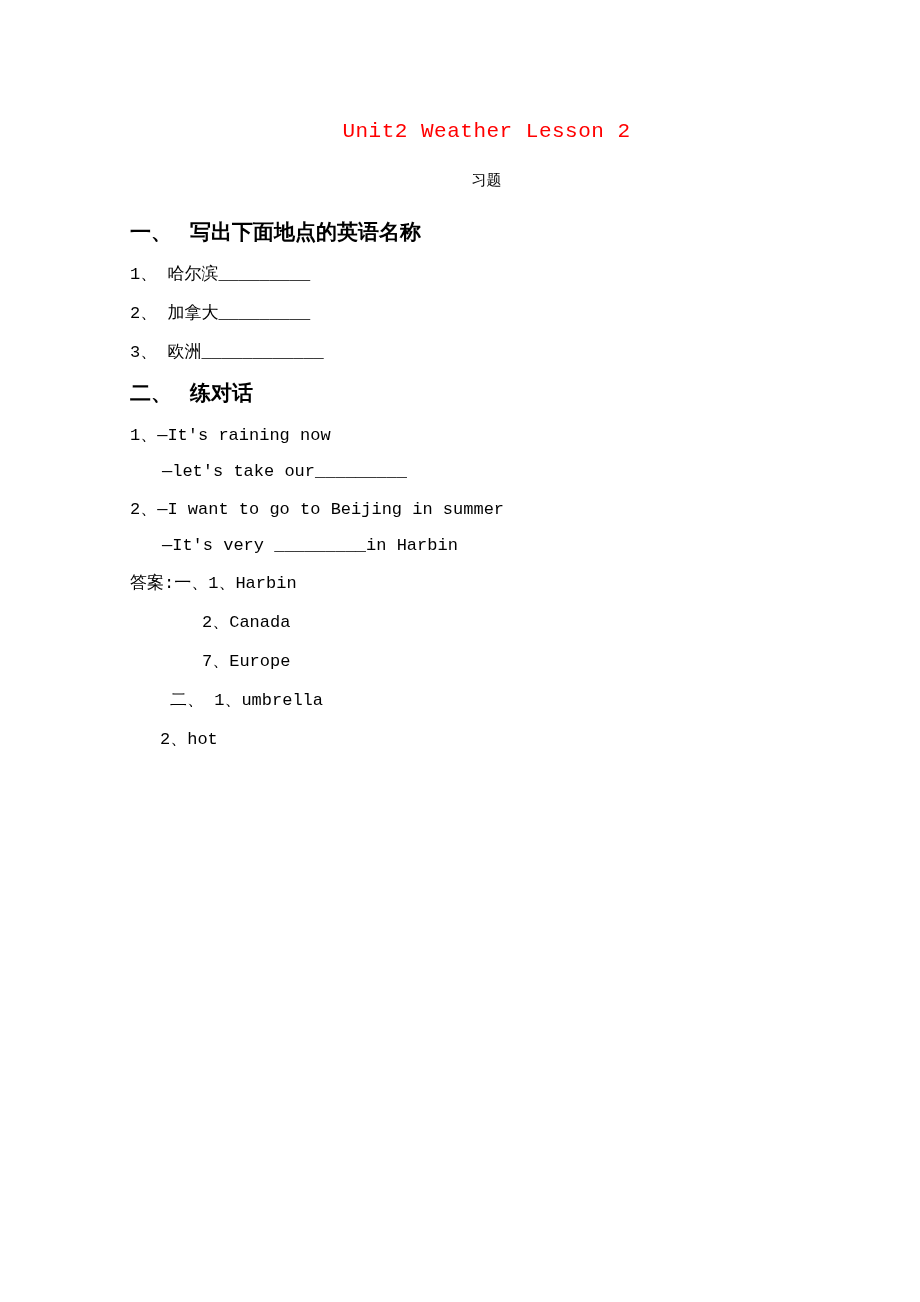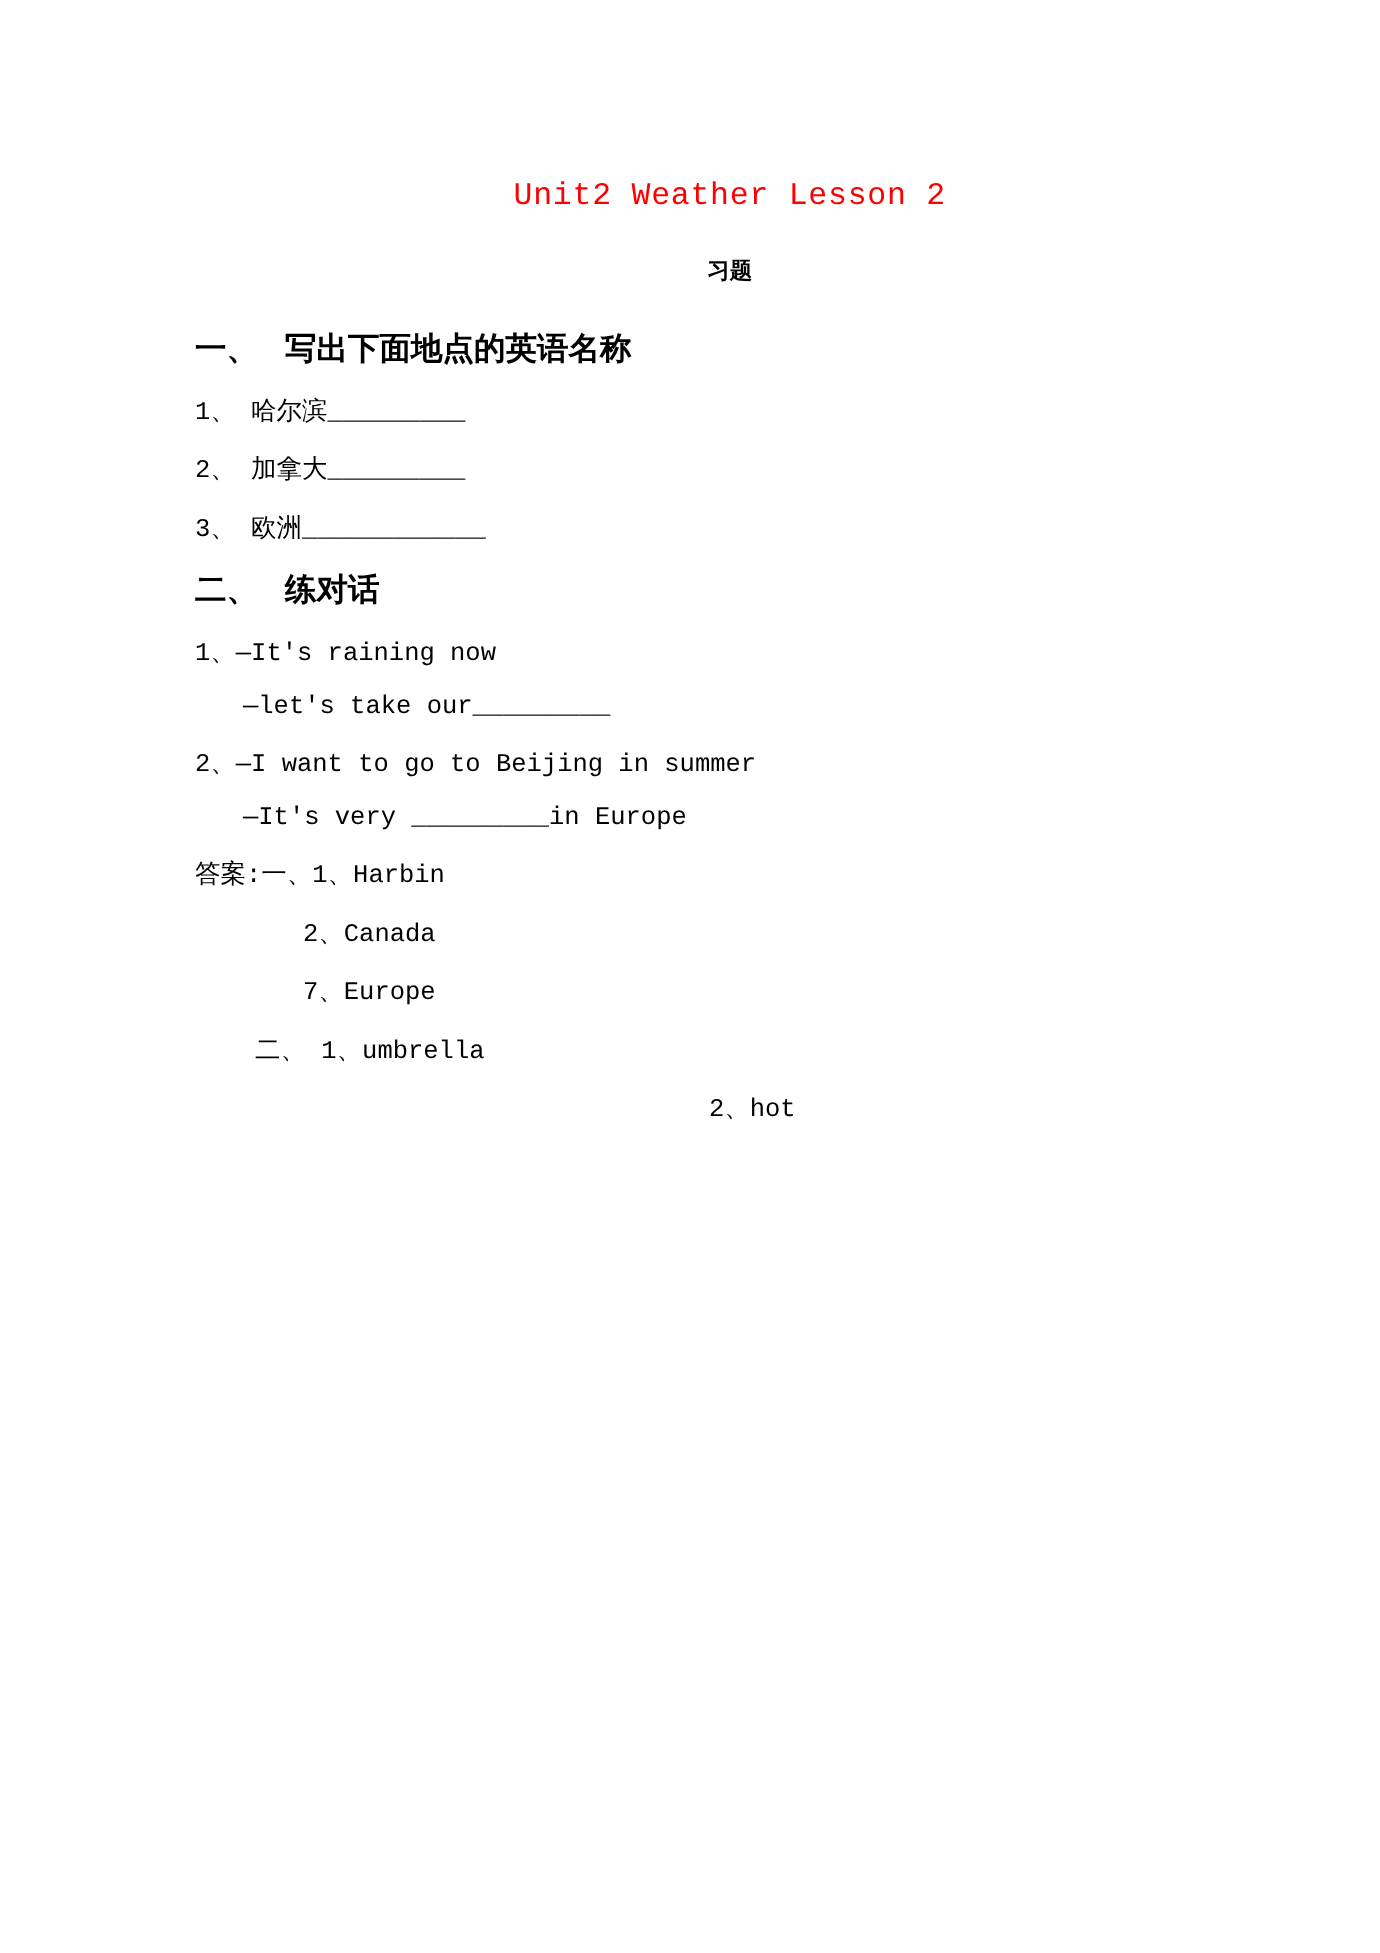--- a/index.html
+++ b/index.html
@@ -19,21 +19,21 @@
       color: #ff0000;
       font-size: 21px;
       font-family: "Courier New", monospace;
       font-weight: normal;
       margin-bottom: 28px;
       letter-spacing: 0.5px;
     }
     .subtitle {
       text-align: center;
       font-size: 15px;
-      font-weight: bold;
+      font-weight: normal;
       margin-bottom: 28px;
     }
     .section-header {
       font-size: 21px;
       font-weight: bold;
       margin-bottom: 16px;
     }
     .section-num {
       display: inline-block;
       width: 60px;
@@ -52,21 +52,20 @@
       font-family: "Courier New", "SimSun", monospace;
     }
     .answer-indent-1 {
       padding-left: 72px;
     }
     .answer-indent-2 {
       padding-left: 40px;
     }
     .answer-indent-3 {
       padding-left: 30px;
-      text-align: center;
     }
   </style>
 </head>
 <body>
 
 <div class="page">
   <div class="title">Unit2 Weather Lesson 2</div>
   <div class="subtitle">习题</div>
 
   <div class="section-header">
@@ -75,20 +74,20 @@
   <div class="question-line">1、 哈尔滨_________</div>
   <div class="question-line">2、 加拿大_________</div>
   <div class="question-line">3、 欧洲____________</div>
 
   <div class="section-header">
     <span class="section-num">二、</span><span>练对话</span>
   </div>
   <div class="question-line">1、—It's raining now</div>
   <div class="question-line indent">—let's take our_________</div>
   <div class="question-line">2、—I want to go to Beijing in summer</div>
-  <div class="question-line indent">—It's very _________in Europe</div>
+  <div class="question-line indent">—It's very _________in Harbin</div>
 
   <div class="answer-line">答案:一、1、Harbin</div>
   <div class="answer-line answer-indent-1">2、Canada</div>
   <div class="answer-line answer-indent-1">7、Europe</div>
   <div class="answer-line answer-indent-2">二、 1、umbrella</div>
   <div class="answer-line answer-indent-3">2、hot</div>
 </div>
 
 </body></html>

